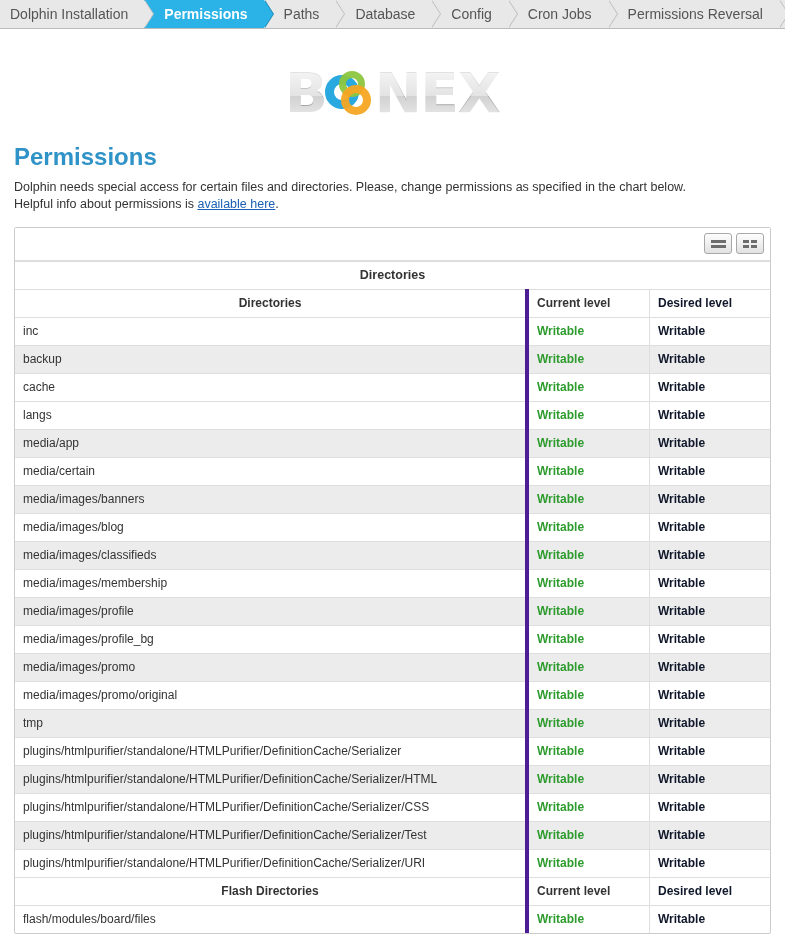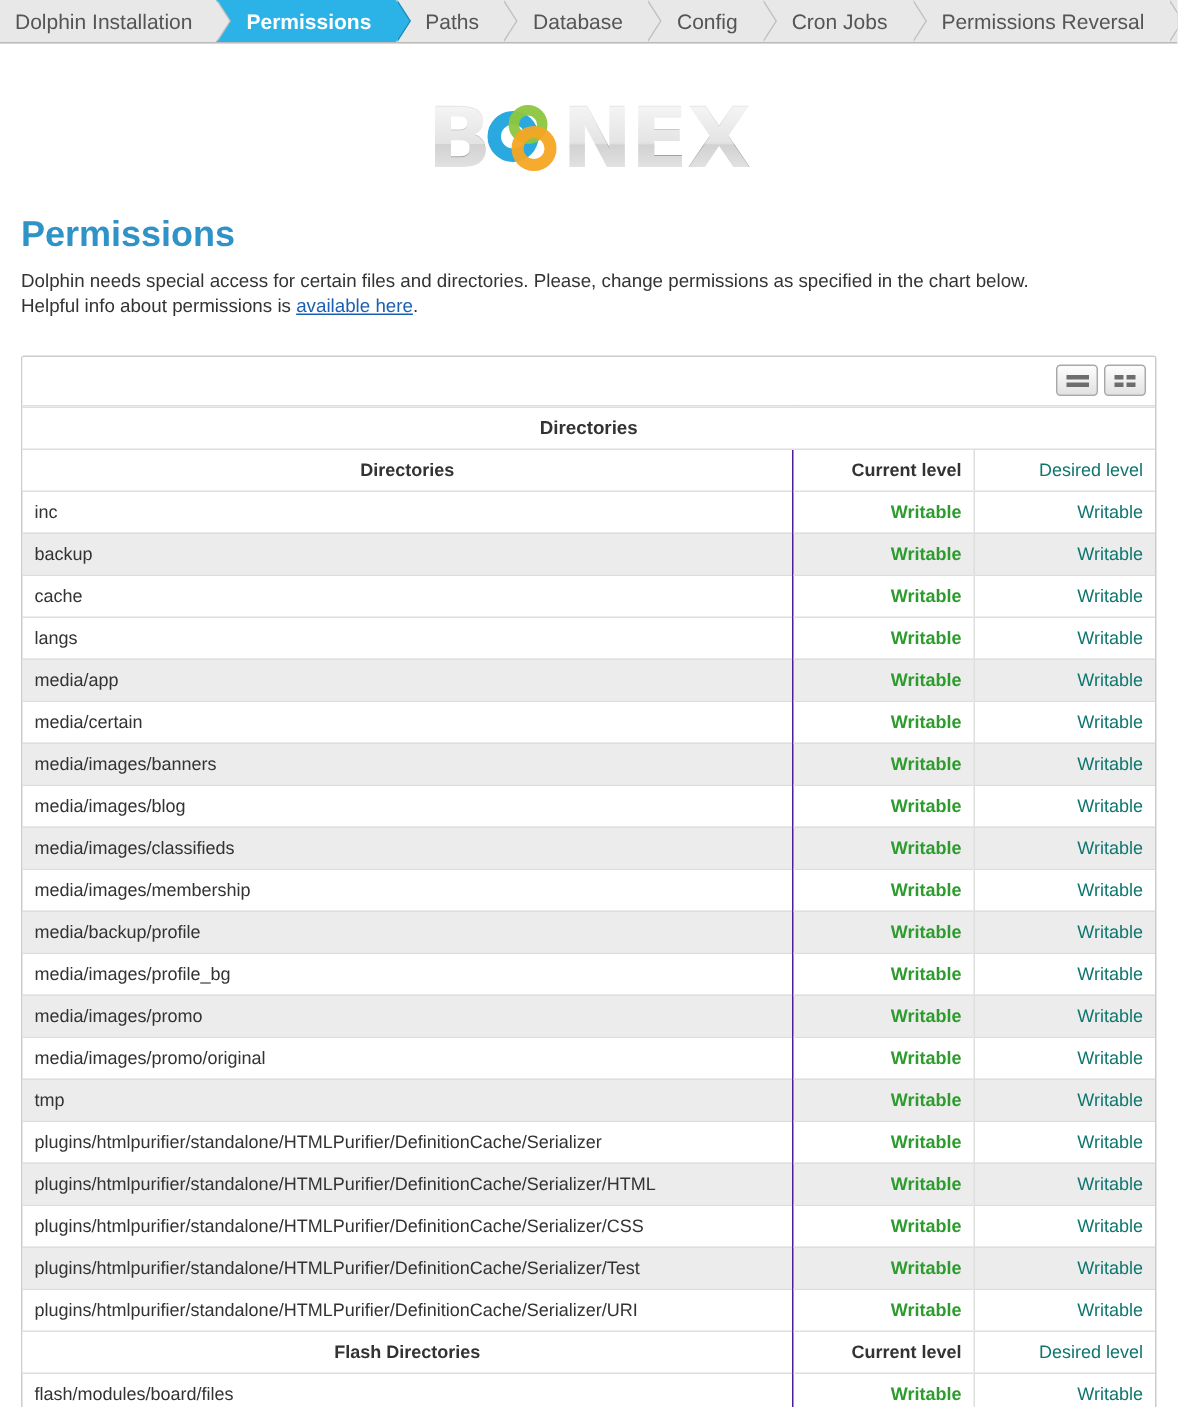--- a/index.html
+++ b/index.html
@@ -117,21 +117,21 @@
   h1.page-title {
     color: #2f93c8;
     font-size: 24px;
     margin: 4px 0 8px 0;
     font-weight: bold;
   }
   .intro {
     font-size: 12.5px;
     color: #333;
     line-height: 1.35;
-    margin-bottom: 24px;
+    margin-bottom: 14px;
   }
   .intro a {
     color: #1a5fb4;
     text-decoration: underline;
   }
 
   
   .panel {
     border: 1px solid #cccccc;
     border-radius: 2px;
@@ -200,30 +200,30 @@
     background: #ffffff;
     color: #333;
   }
   .hdr-row td.name { text-align: center; }
   tr.alt td { background: #ececec; }
   td.name {
     text-align: left;
     color: #333;
   }
   td.cur {
-    text-align: right;
+    text-align: left;
     color: #2e9b2e;
     font-weight: bold;
     width: 104px;
-    border-left: 1px solid #4c1d95;
+    border-left: 4px solid #4c1d95;
   }
   td.des {
-    text-align: right;
-    color: #0f766e;
-    font-weight: normal;
+    text-align: left;
+    color: #0f172a;
+    font-weight: bold;
     width: 104px;
     border-left: 1px solid #dedede;
   }
 </style>
 </head>
 <body>
 
 <div class="stepbar">
   <div class="step">
       <span>Dolphin Installation</span>
@@ -338,21 +338,21 @@
             <td class="name">media/images/classifieds</td>
             <td class="cur">Writable</td>
             <td class="des">Writable</td>
           </tr>
         <tr>
             <td class="name">media/images/membership</td>
             <td class="cur">Writable</td>
             <td class="des">Writable</td>
           </tr>
         <tr class="alt">
-            <td class="name">media/backup/profile</td>
+            <td class="name">media/images/profile</td>
             <td class="cur">Writable</td>
             <td class="des">Writable</td>
           </tr>
         <tr>
             <td class="name">media/images/profile_bg</td>
             <td class="cur">Writable</td>
             <td class="des">Writable</td>
           </tr>
         <tr class="alt">
             <td class="name">media/images/promo</td>

